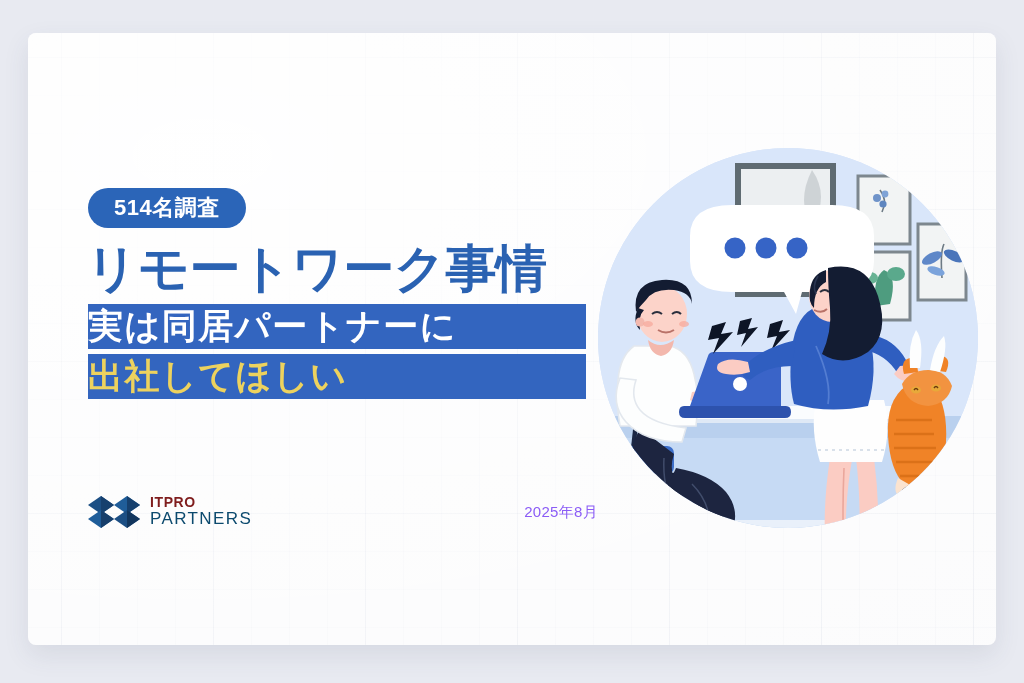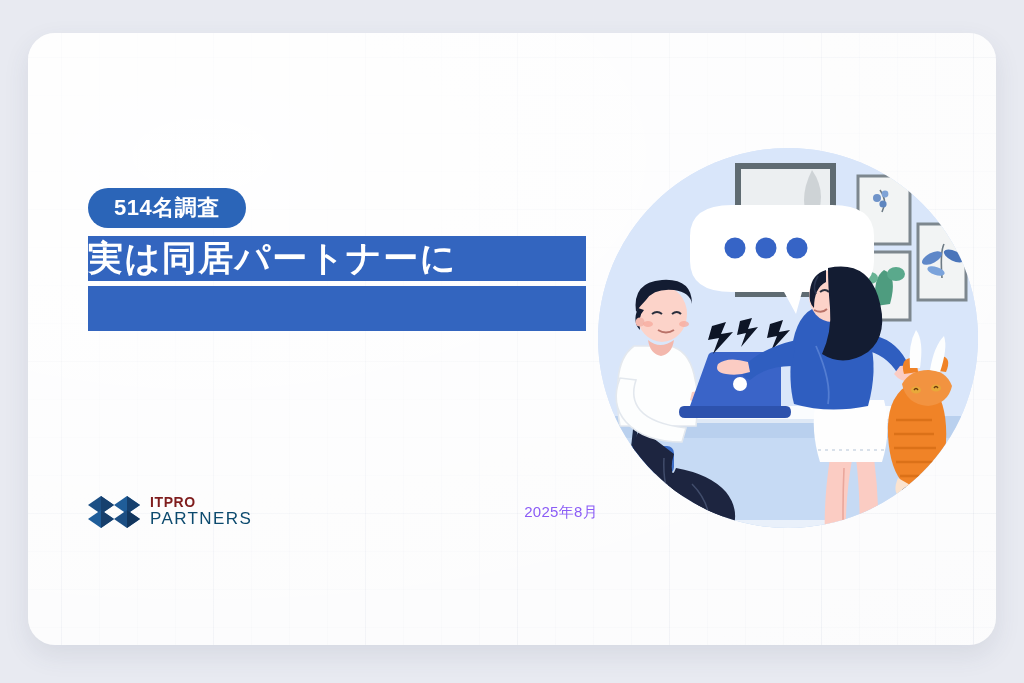--- a/index.html
+++ b/index.html
@@ -16,21 +16,21 @@
     position: relative;
   }
 
   
   #card {
     position: absolute;
     left: 28px;
     top: 33px;
     width: 968px;
     height: 612px;
-    border-radius: 27px;
+    border-radius: 8px;
     background: #fbfbfc;
     box-shadow: 0 10px 26px rgba(60,70,100,0.10);
     overflow: hidden;
   }
 
   
   #grid-pattern {
     position: absolute;
     inset: 0;
     background-image:
@@ -147,26 +147,28 @@
 
 <div id="card">
 
   <div id="grid-pattern"></div>
   <div id="grid-wash"></div>
 
   <div id="text-col">
 
     <div id="badge">514名調査</div>
 
+    <div id="headline">リモートワーク事情</div>
 
     <div class="band" id="band-1">
       <span class="band-text">実は同居パートナーに</span>
     </div>
 
     <div class="band" id="band-2">
+      <span class="band-text hl">出社してほしい</span>
     </div>
   </div>
 
   <div id="footer-row">
 
     <span id="logo-mark">
       <svg viewBox="0 0 52 36" xmlns="http://www.w3.org/2000/svg">
 
         <polygon points="13,2 26,11 13,20 0,11" fill="#1c4f84"></polygon>
         <polygon points="13,2 26,11 13,20" fill="#16406e"></polygon>

